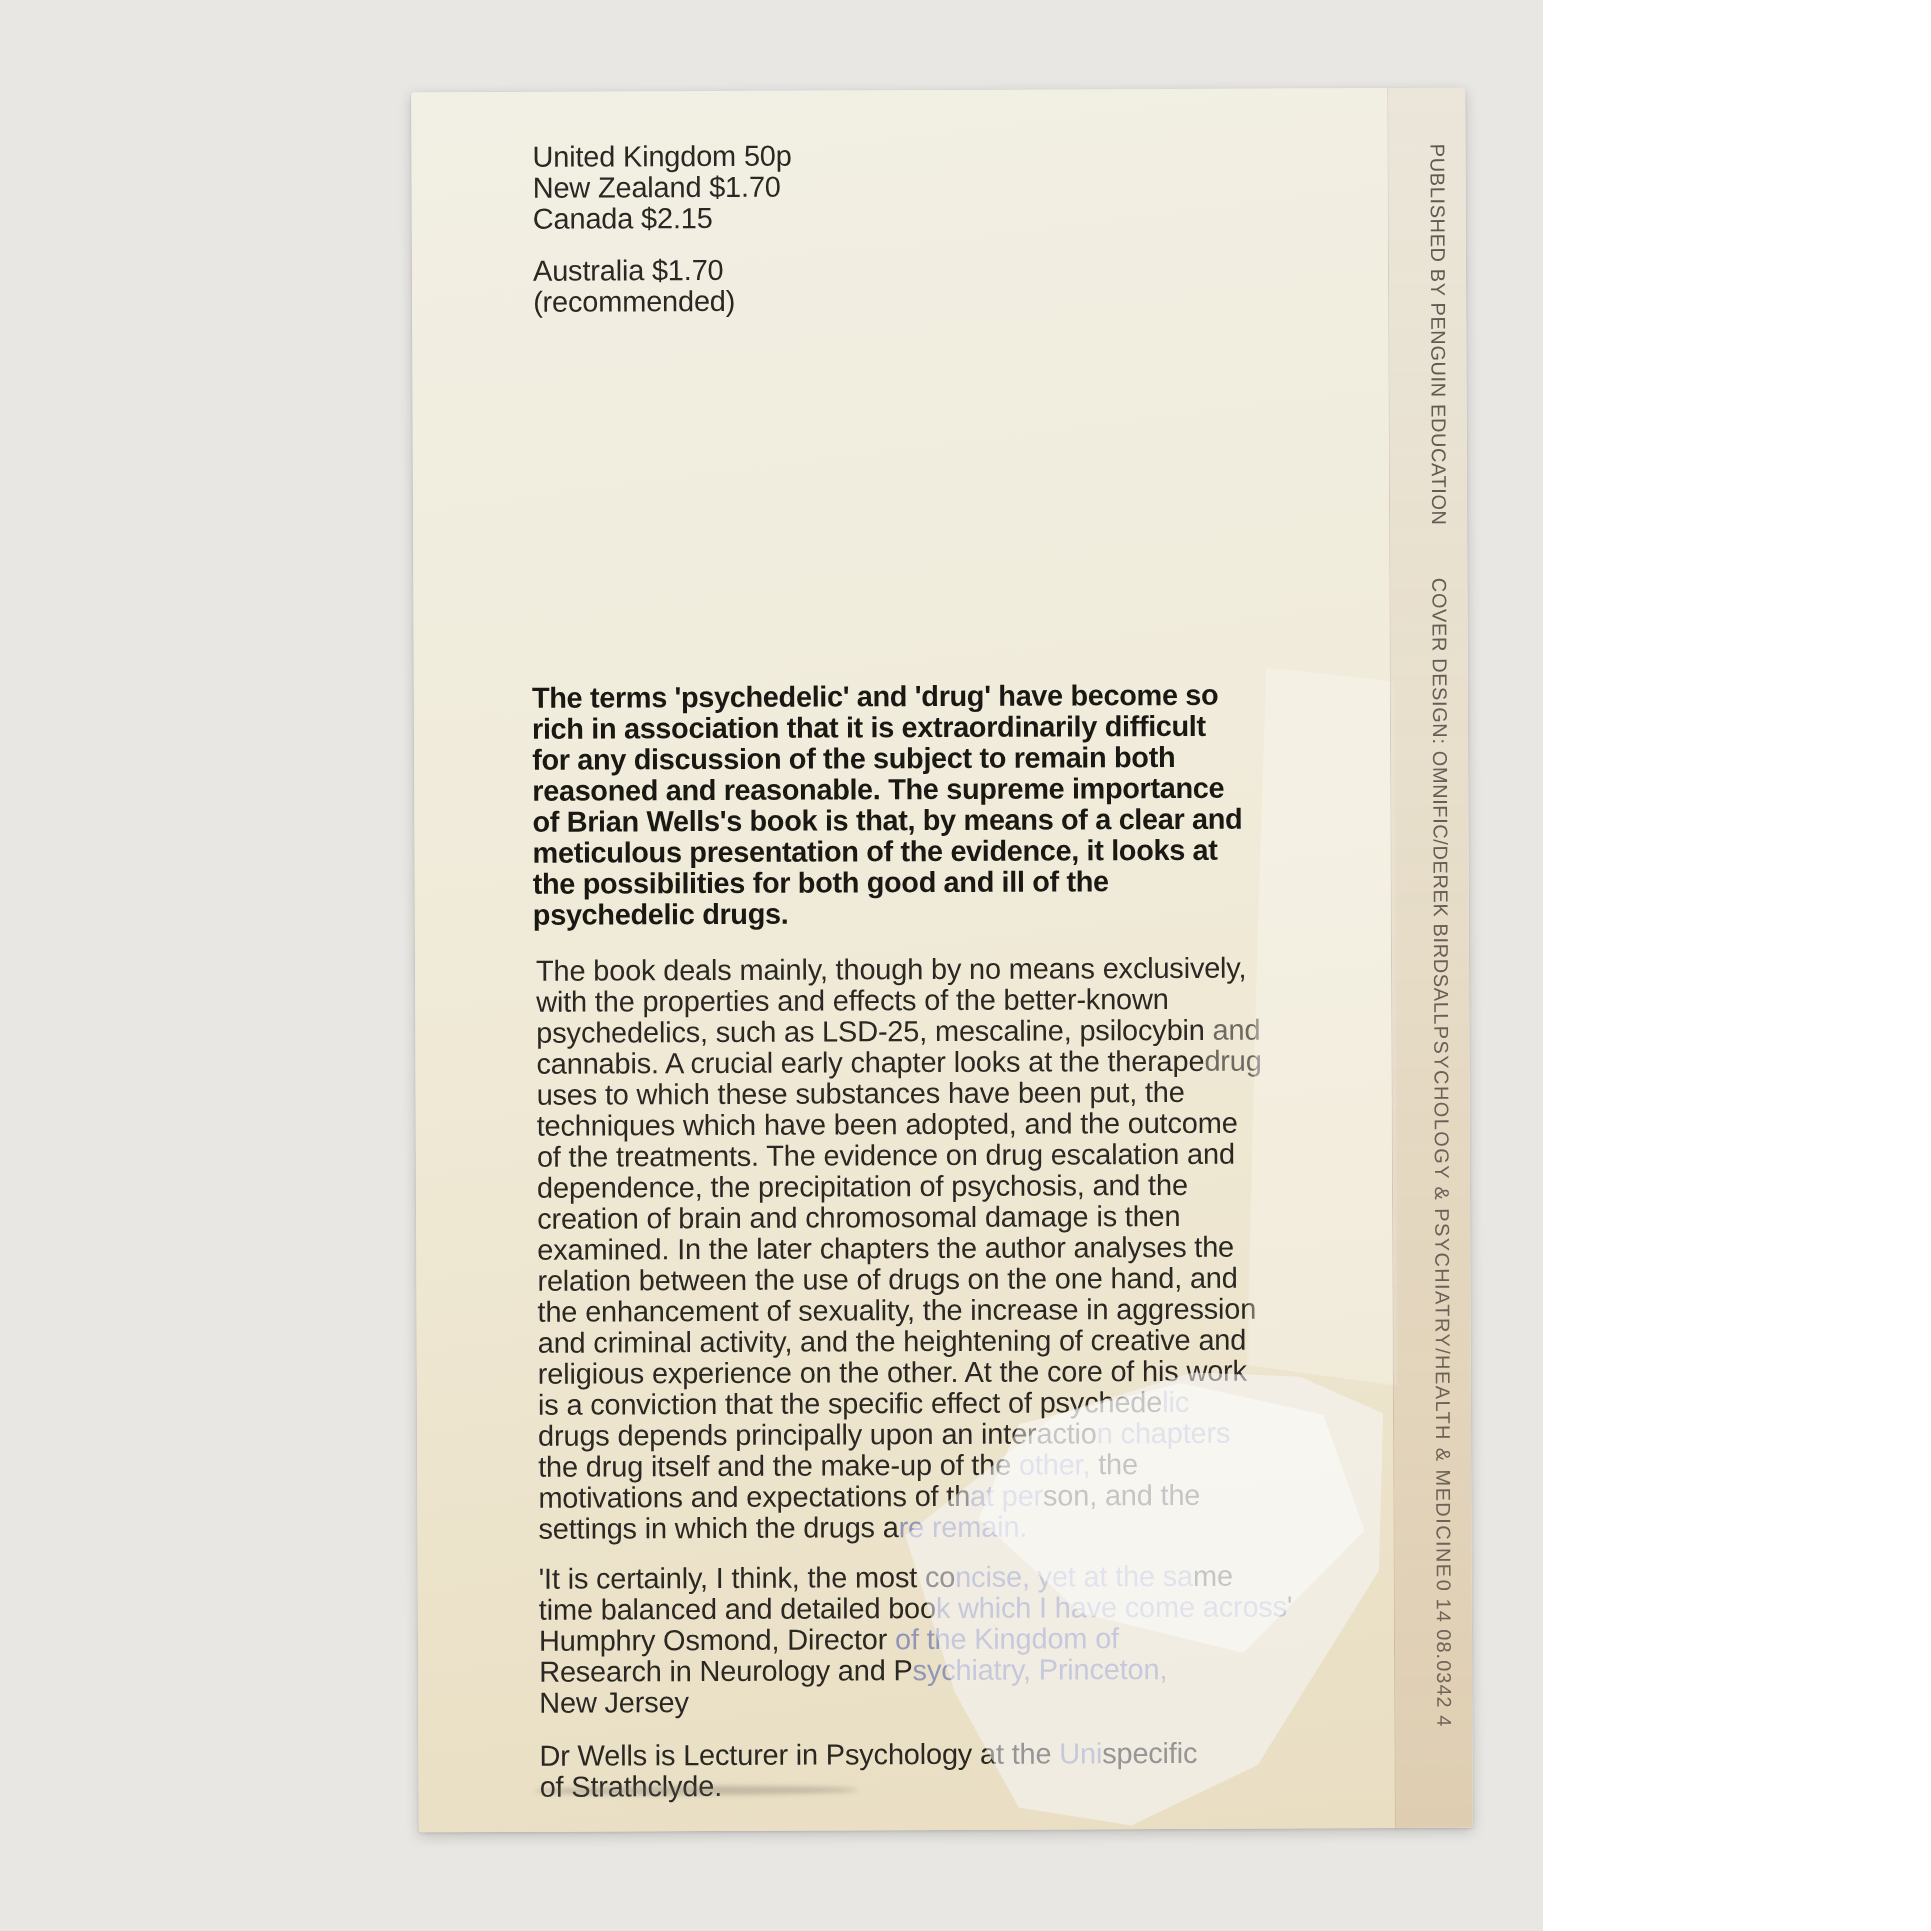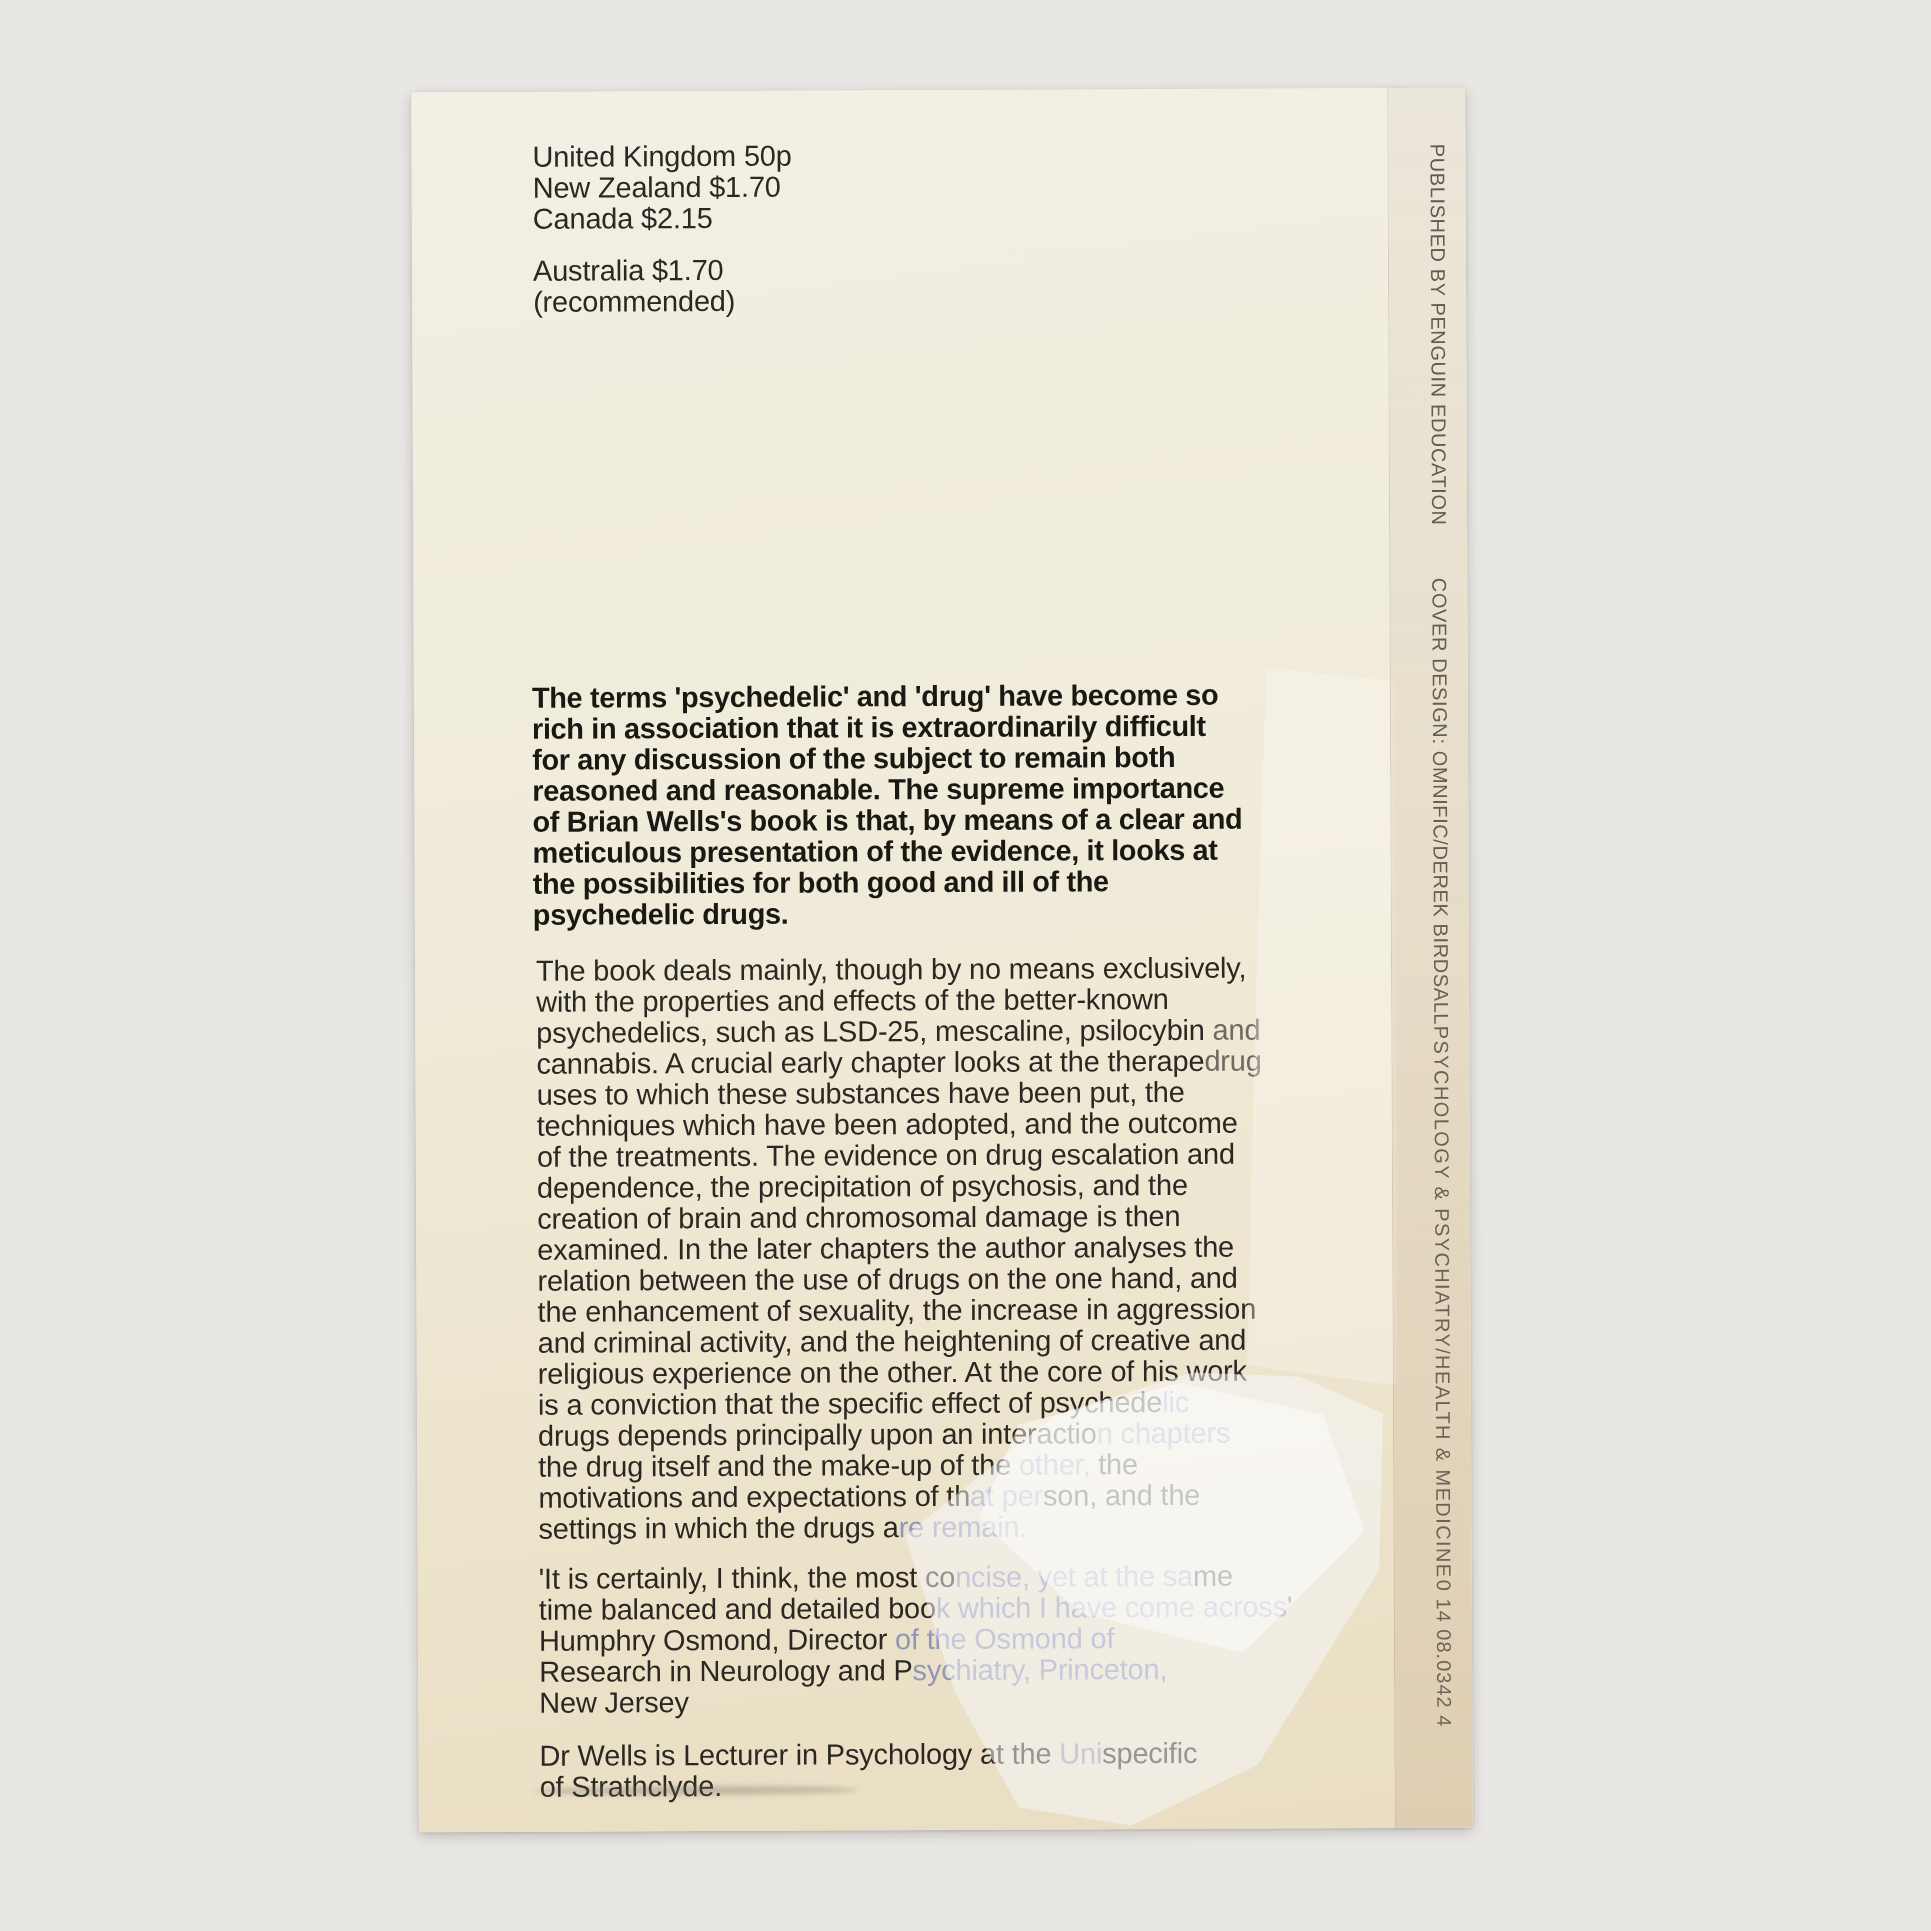--- a/index.html
+++ b/index.html
@@ -1,17 +1,17 @@
 <!DOCTYPE html>
 <html><head>
 <meta charset="utf-8">
 <style>
   html,body{margin:0;padding:0;}
   .stage{
-    position:relative;width:1931px;height:1931px;overflow:hidden;
+    position:relative;width:1543px;height:1931px;overflow:hidden;
     background:#e8e7e4;
     font-family:"Liberation Sans", sans-serif;
   }
   .cover{
     position:absolute;left:415px;top:90px;width:1054px;height:1740px;
     background:linear-gradient(173deg,#f2efe4 0%,#f0ebd9 45%,#ece3cb 78%,#e9dec2 100%);
     transform:rotate(-0.25deg);
     border-radius:2.9px;
     box-shadow:0 3.9px 13.5px rgba(0,0,0,0.18), 0 1px 2.9px rgba(0,0,0,0.12);
   }
@@ -112,21 +112,21 @@
         <div class="tline"><span>is a conviction that the specific effect of psychede</span><span class="faded">lic</span></div>
         <div class="tline"><span>drugs depends principally upon an interactio</span><span class="faded">n chapters</span></div>
         <div class="tline"><span>the drug itself and the make-up of the </span><span class="faded">other,</span><span> the</span></div>
         <div class="tline"><span>motivations and expectations of th</span><span class="faded">at per</span><span>son, and the</span></div>
         <div class="tline"><span>settings in which the drugs a</span><span class="faded">re remain.</span></div>
       </div>
 
     <div class="tblock quote">
         <div class="tline"><span>'It is certainly, I think, the most co</span><span class="faded">ncise, yet at the sa</span><span>me</span></div>
         <div class="tline"><span>time balanced and detailed boo</span><span class="faded">k which I have come across</span><span>'</span></div>
-        <div class="tline"><span>Humphry Osmond, Director </span><span class="faded">of the Osmond of</span></div>
+        <div class="tline"><span>Humphry Osmond, Director </span><span class="faded">of the Kingdom of</span></div>
         <div class="tline"><span>Research in Neurology and P</span><span class="faded">sychiatry, Princeton,</span></div>
         <div class="tline">New Jersey</div>
       </div>
 
     <div class="tblock author">
         <div class="tline"><span>Dr Wells is Lecturer in Psychology at the </span><span class="faded">Uni</span><span>specific</span></div>
         <div class="tline">of Strathclyde.</div>
       </div>
 
     <div class="vtext v-published">PUBLISHED BY PENGUIN EDUCATION</div>

